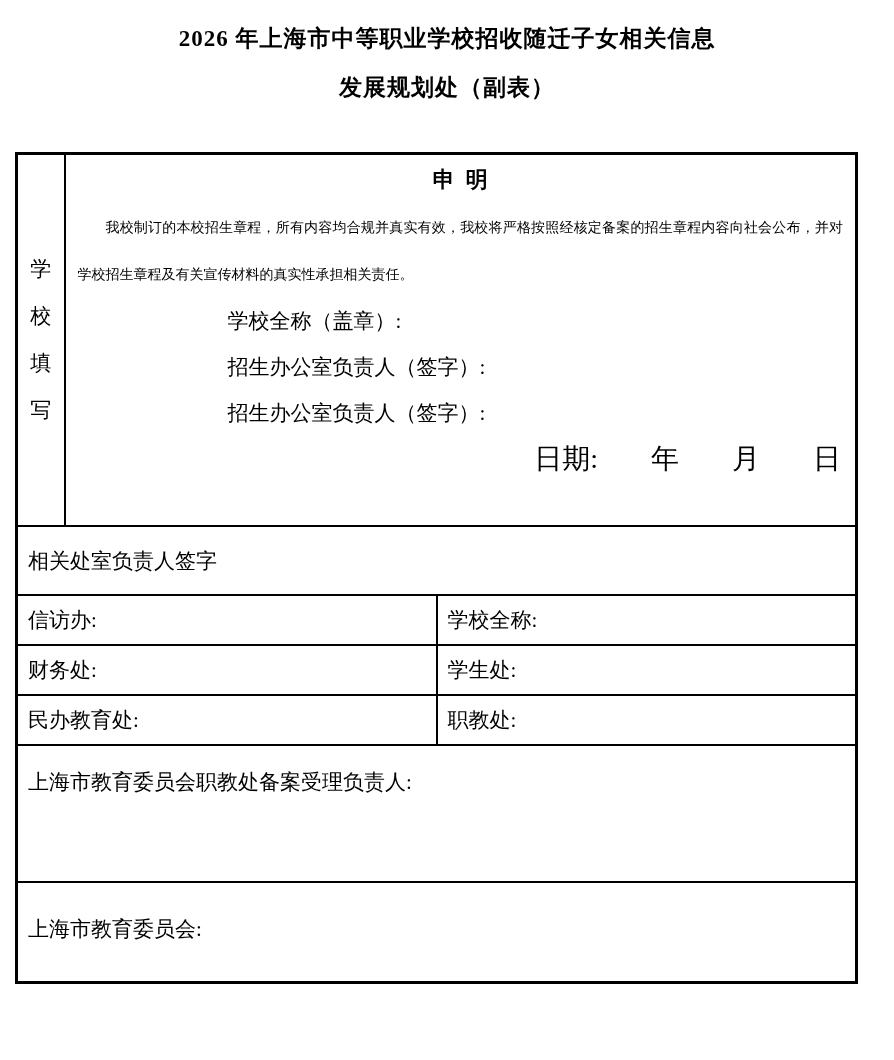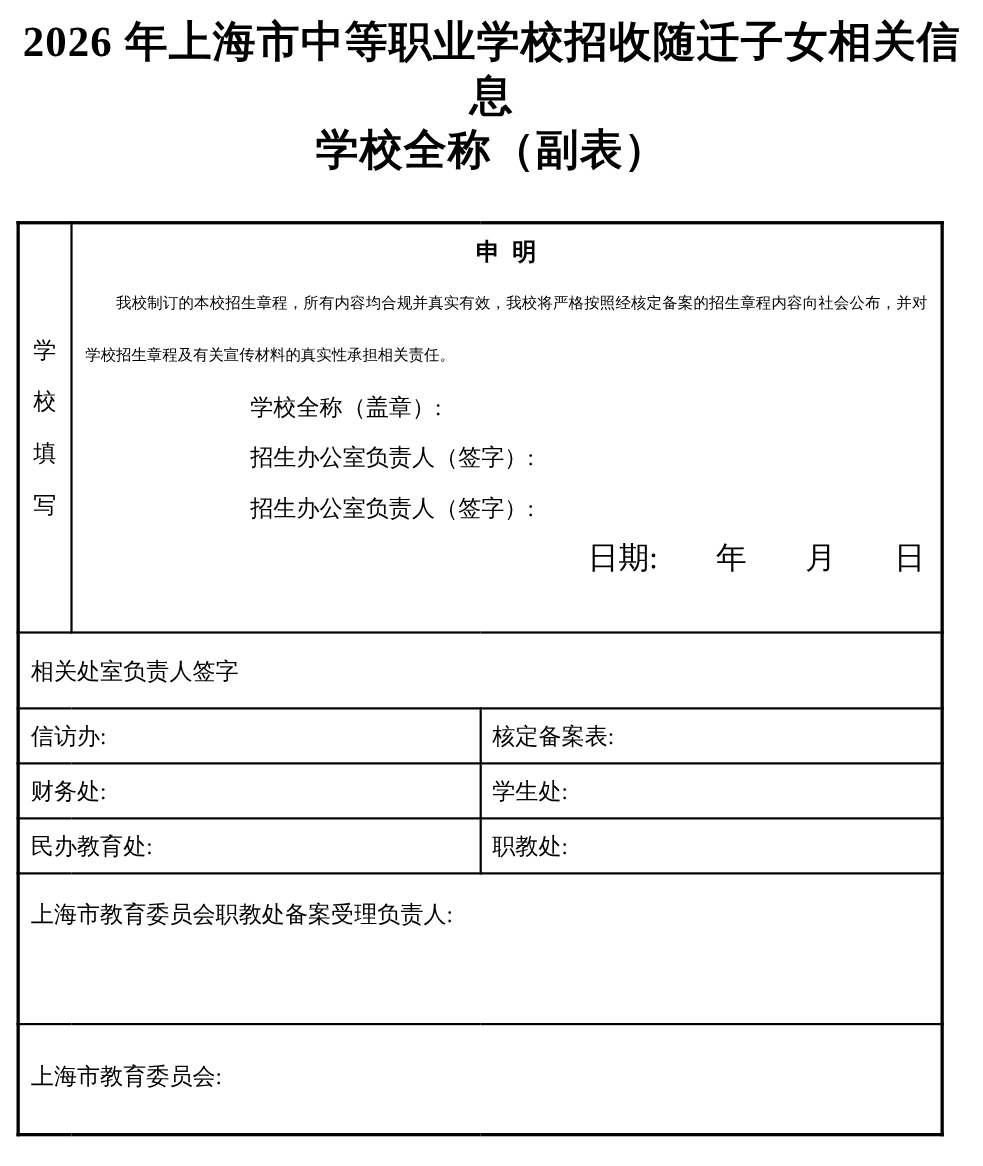--- a/index.html
+++ b/index.html
@@ -13,21 +13,21 @@
   .page {
     position: relative;
     width: 894px;
     height: 1060px;
     background: #ffffff;
     overflow: hidden;
   }
   .doc-title {
     margin: 14px 8px 0 8px;
     text-align: center;
-    font-size: 39px;
+    font-size: 23px;
     line-height: 49px;
     font-weight: bold;
     letter-spacing: 1px;
   }
   .form-table {
     border-collapse: collapse;
     table-layout: fixed;
     width: 840px;
     margin: 40px 0 0 15px;
     border: 3px solid #000000;
@@ -100,21 +100,21 @@
     padding-top: 32px;
   }
 </style>
 </head>
 <body>
 
 <div class="page">
 
   <div class="doc-title">
     <div>2026 年上海市中等职业学校招收随迁子女相关信息</div>
-    <div>学校全称（副表）</div>
+    <div>发展规划处（副表）</div>
   </div>
 
   <table class="form-table">
     <colgroup>
       <col style="width:48px">
       <col style="width:372px">
       <col style="width:420px">
     </colgroup>
 
     <tbody>
@@ -143,21 +143,21 @@
         </div>
       </td>
     </tr>
 
     <tr class="hdr-row">
       <td colspan="3">相关处室负责人签字</td>
     </tr>
 
     <tr class="dept-row">
       <td colspan="2">信访办:</td>
-      <td>核定备案表:</td>
+      <td>学校全称:</td>
     </tr>
     <tr class="dept-row">
       <td colspan="2">财务处:</td>
       <td>学生处:</td>
     </tr>
     <tr class="dept-row">
       <td colspan="2">民办教育处:</td>
       <td>职教处:</td>
     </tr>
 

